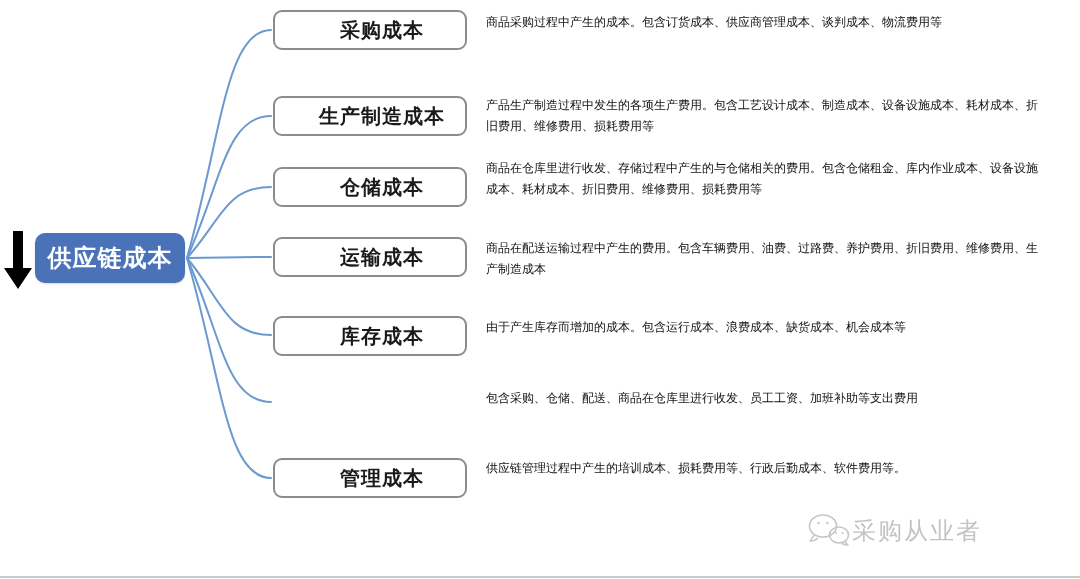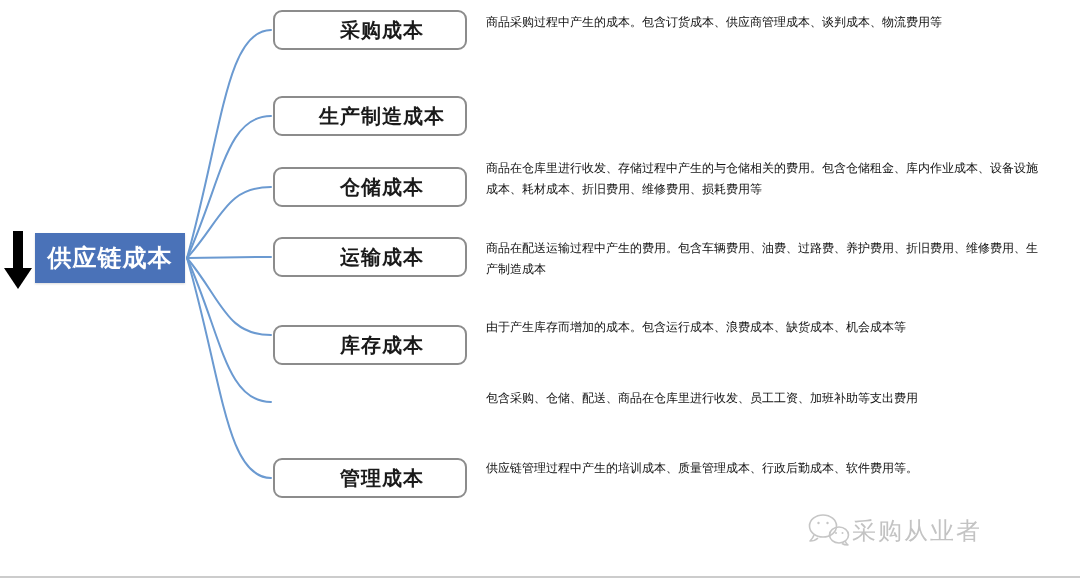--- a/index.html
+++ b/index.html
@@ -3,21 +3,21 @@
 <meta charset="utf-8">
 <style>
   html,body{margin:0;padding:0;background:#fff;}
   .canvas{
     position:relative;width:1080px;height:579px;background:#ffffff;overflow:hidden;
     font-family:"Liberation Sans","DejaVu Sans",sans-serif;
   }
   svg.connectors{position:absolute;left:0;top:0;width:1080px;height:579px;}
   .root-node{
     position:absolute;left:35px;top:233px;width:150px;height:50px;
-    background:#4a72b8;border-radius:0;
+    background:#4a72b8;border-radius:10px;
     display:flex;align-items:center;justify-content:center;
     color:#ffffff;font-size:24px;font-weight:bold;letter-spacing:1px;
     box-shadow:0 1px 2px rgba(0,0,0,0.15);
   }
   .down-arrow{position:absolute;left:4px;top:231px;width:28px;height:58px;}
   .down-arrow .shaft{position:absolute;left:9px;top:0;width:10px;height:37px;background:#000;}
   .down-arrow .head{
     position:absolute;left:0;top:37px;width:0;height:0;
     border-left:14px solid transparent;border-right:14px solid transparent;
     border-top:21px solid #000;
@@ -70,33 +70,34 @@
     </div>
   <div class="branch-box" style="top:96px">
       <span>生产制造成本</span>
     </div>
   <div class="branch-box" style="top:167px">
       <span>仓储成本</span>
     </div>
   <div class="branch-box" style="top:237px">
       <span>运输成本</span>
     </div>
-  <div class="branch-box" style="top:325px">
+  <div class="branch-box" style="top:316px">
       <span>库存成本</span>
     </div>
   <div class="branch-box" style="top:458px">
       <span>管理成本</span>
     </div>
 
   <div class="branch-desc" style="top:12px">商品采购过程中产生的成本。包含订货成本、供应商管理成本、谈判成本、物流费用等</div>
+  <div class="branch-desc" style="top:95px">产品生产制造过程中发生的各项生产费用。包含工艺设计成本、制造成本、设备设施成本、耗材成本、折旧费用、维修费用、损耗费用等</div>
   <div class="branch-desc" style="top:158px">商品在仓库里进行收发、存储过程中产生的与仓储相关的费用。包含仓储租金、库内作业成本、设备设施成本、耗材成本、折旧费用、维修费用、损耗费用等</div>
   <div class="branch-desc" style="top:238px">商品在配送运输过程中产生的费用。包含车辆费用、油费、过路费、养护费用、折旧费用、维修费用、生产制造成本</div>
   <div class="branch-desc" style="top:317px">由于产生库存而增加的成本。包含运行成本、浪费成本、缺货成本、机会成本等</div>
   <div class="branch-desc" style="top:388px">包含采购、仓储、配送、商品在仓库里进行收发、员工工资、加班补助等支出费用</div>
-  <div class="branch-desc" style="top:458px">供应链管理过程中产生的培训成本、质量管理成本、行政后勤成本、软件费用等。</div>
+  <div class="branch-desc" style="top:458px">供应链管理过程中产生的培训成本、损耗费用等、行政后勤成本、软件费用等。</div>
 
   <div class="watermark">
     <svg width="46" height="38" viewBox="0 0 46 38" xmlns="http://www.w3.org/2000/svg" fill="none" stroke="#c6c6c6" stroke-width="1.6">
       <ellipse cx="17" cy="14" rx="13.5" ry="11"></ellipse>
       <path d="M8,23 C7,26 5,28 4,29 C7,29 10,28 12,26" stroke-linejoin="round"></path>
       <ellipse cx="33" cy="23" rx="9.5" ry="8"></ellipse>
       <path d="M39,29 C40,31 41,32.5 42,33 C40,33 37.5,32.5 36,31.5" stroke-linejoin="round"></path>
       <circle cx="12.5" cy="11" r="1.2" fill="#c6c6c6" stroke="none"></circle>
       <circle cx="21.5" cy="11" r="1.2" fill="#c6c6c6" stroke="none"></circle>
       <circle cx="30" cy="21" r="1" fill="#c6c6c6" stroke="none"></circle>

